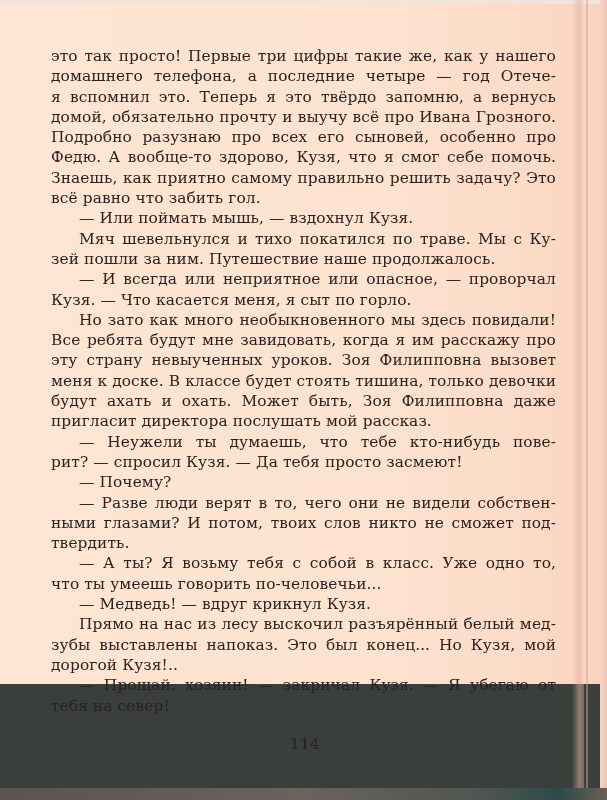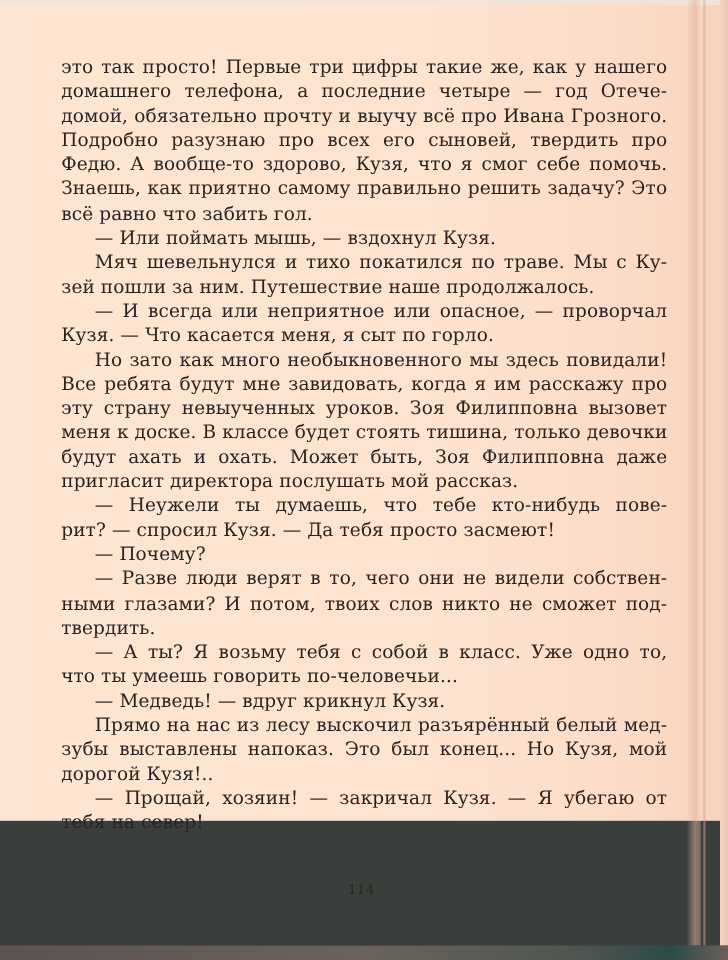--- a/index.html
+++ b/index.html
@@ -78,40 +78,41 @@
       text-align-last: left;
     }
     .line.first-indent {
       padding-left: 28px;
     }
     .page-number {
       position: absolute;
       left: 290px;
       top: 735px;
       font-family: "DejaVu Serif", serif;
-      font-size: 11px;
+      font-size: 15px;
       color: #2a2220;
       letter-spacing: 0.5px;
     }
   </style>
 </head>
 <body>
 
 <div class="page">
   <div class="page-top-edge"></div>
   <div class="gutter-shade"></div>
   <div class="gutter-line"></div>
   <div class="right-edge"></div>
 
   <div class="text-block" id="text-block">
       <div>
         <span class="line">это так просто! Первые три цифры такие же, как у нашего</span>
         <span class="line">домашнего телефона, а последние четыре — год Отече-</span>
+        <span class="line">я вспомнил это. Теперь я это твёрдо запомню, а вернусь</span>
         <span class="line">домой, обязательно прочту и выучу всё про Ивана Грозного.</span>
-        <span class="line">Подробно разузнаю про всех его сыновей, твердить про</span>
+        <span class="line">Подробно разузнаю про всех его сыновей, особенно про</span>
         <span class="line">Федю. А вообще-то здорово, Кузя, что я смог себе помочь.</span>
         <span class="line">Знаешь, как приятно самому правильно решить задачу? Это</span>
         <span class="line last">всё равно что забить гол.</span>
       </div>
       <div>
         <span class="line first-indent last">— Или поймать мышь, — вздохнул Кузя.</span>
       </div>
       <div>
         <span class="line first-indent">Мяч шевельнулся и тихо покатился по траве. Мы с Ку-</span>
         <span class="line last">зей пошли за ним. Путешествие наше продолжалось.</span>

